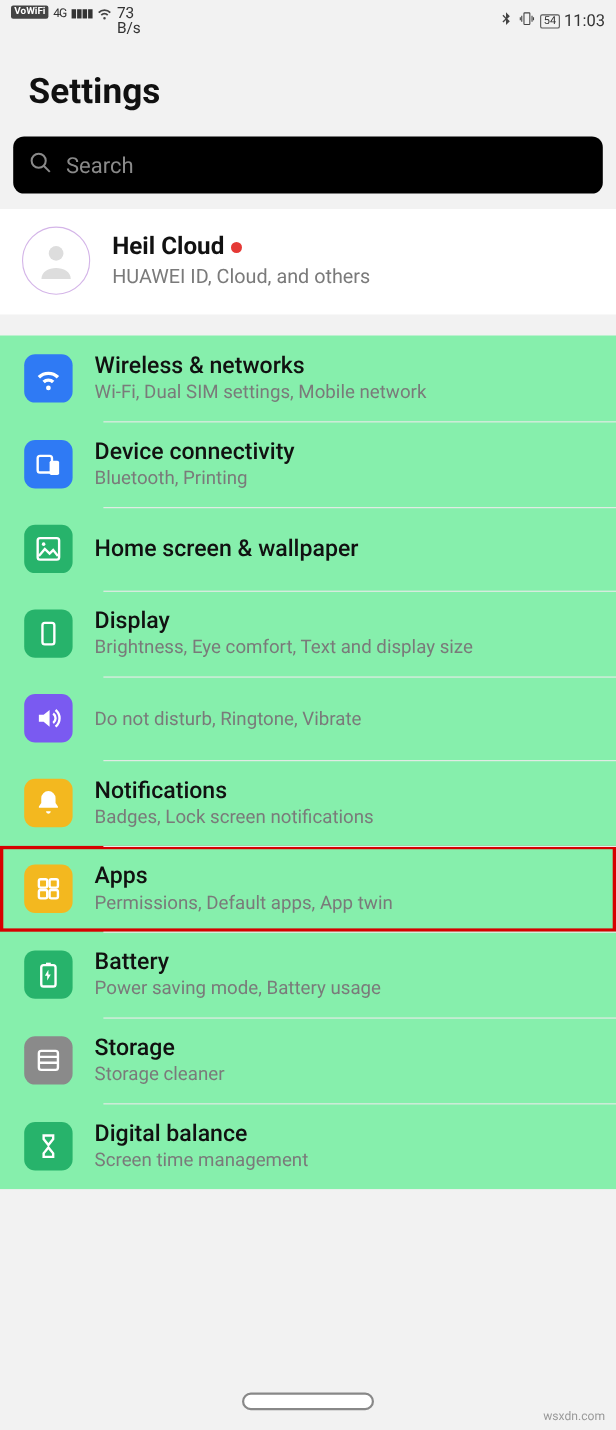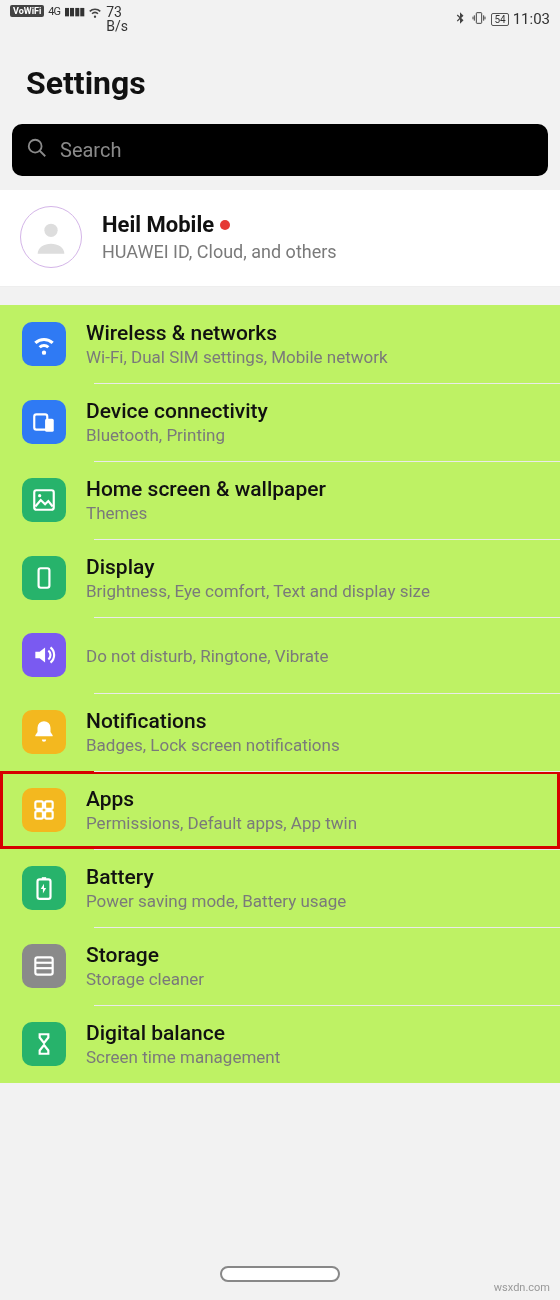--- a/index.html
+++ b/index.html
@@ -57,21 +57,21 @@
       width: 62px; height: 62px; border-radius: 50%;
       border: 1px solid #d4b5e8;
       display: flex; align-items: center; justify-content: center;
       background: #fff;
     }
     .avatar svg { width: 40px; height: 40px; }
     .acct-text .name { font-size: 22px; font-weight: 700; color: #111; display: flex; align-items: center; gap: 6px; }
     .red-dot { width: 10px; height: 10px; background: #e53935; border-radius: 50%; display: inline-block; }
     .acct-text .sub { font-size: 18px; color: #7a7a7a; margin-top: 4px; }
     
-    .list { background: #bef264; }
+    .list { background: #86efac; }
     .item {
       display: flex; align-items: center; gap: 20px;
       padding: 16px 20px 16px 22px;
       position: relative;
     }
     .item + .item::before {
       content: "";
       position: absolute;
       top: 0; left: 94px; right: 0;
       height: 1px; background: #eaeaea;
@@ -153,21 +153,21 @@
 
 <div class="account">
   <div class="avatar">
     <svg viewBox="0 0 24 24">
         <circle cx="12" cy="8" r="4" fill="#ddd"></circle>
         <path d="M4 22c0-4 4-6 8-6s8 2 8 6" fill="#ddd"></path>
       </svg>
   </div>
   <div class="acct-text">
     <div class="name">
-      <span>Heil Mobile</span>
+      <span>Heil Cloud</span>
         <span class="red-dot"></span>
     </div>
     <div class="sub">HUAWEI ID, Cloud, and others</div>
   </div>
 </div>
 
 <div class="list" id="settings-list">
     <div class="item">
       <div class="icon-box" style="background:#2f7af4">
         <svg viewBox="0 0 24 24">
@@ -191,21 +191,20 @@
       </div>
     </div>
     <div class="item">
       <div class="icon-box" style="background:#27b36b">
         <svg viewBox="0 0 24 24">
           <use href="#ic-image"></use>
         </svg>
       </div>
       <div class="item-text">
         <div class="item-title">Home screen &amp; wallpaper</div>
-        <div class="item-sub">Themes</div>
       </div>
     </div>
     <div class="item">
       <div class="icon-box" style="background:#27b36b">
         <svg viewBox="0 0 24 24">
           <use href="#ic-phone"></use>
         </svg>
       </div>
       <div class="item-text">
         <div class="item-title">Display</div>

